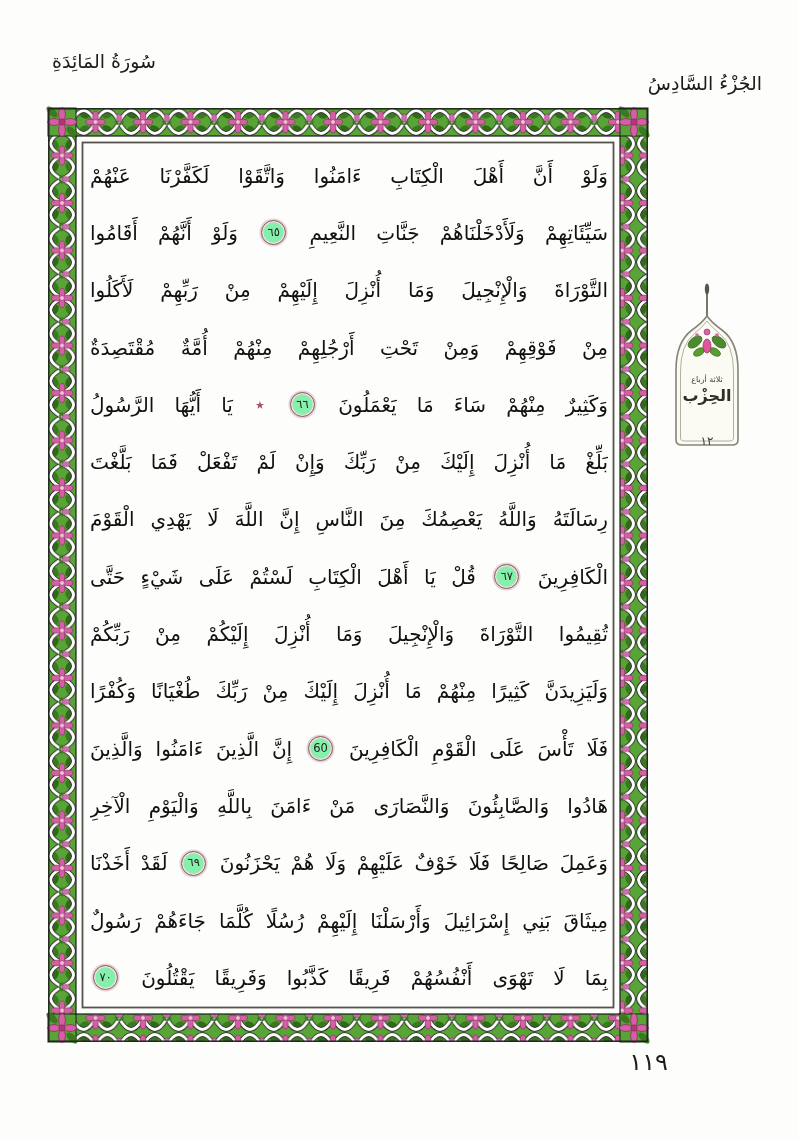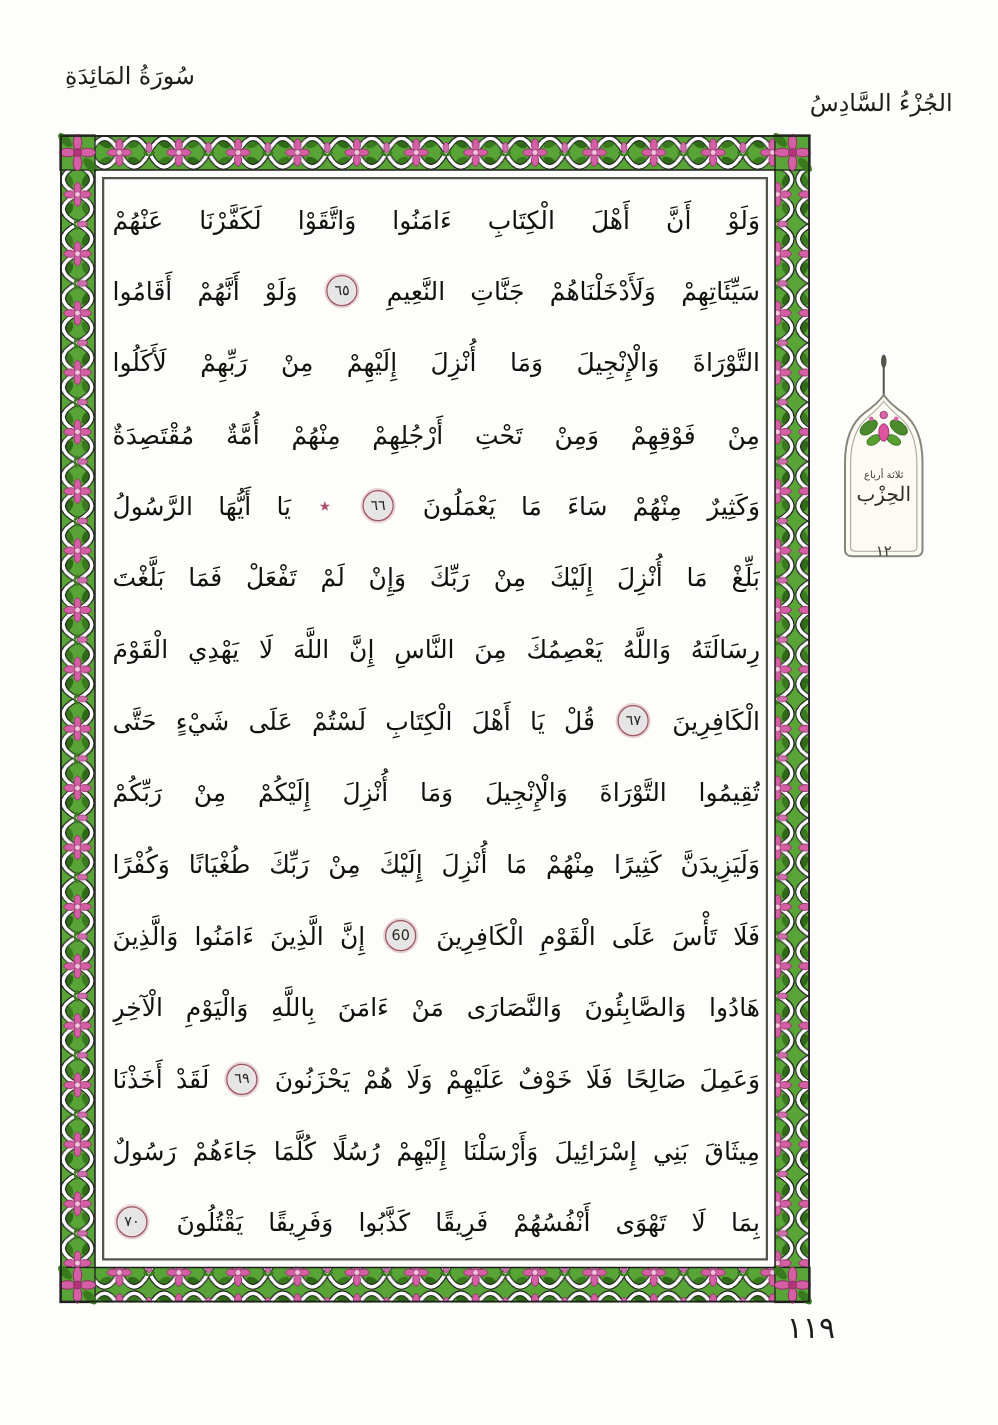--- a/index.html
+++ b/index.html
@@ -23,34 +23,34 @@
     direction:rtl;font-size:20px;line-height:1;color:#111;
   }
   .qline{
     display:flex;flex-direction:row;justify-content:space-between;align-items:center;
     height:57.3px;white-space:nowrap;overflow:hidden;
   }
   .word{display:inline-block;}
   .ayah{
     display:inline-flex;align-items:center;justify-content:center;
     width:23px;height:23px;border-radius:50%;
-    border:1.3px solid #9a5662;background:#e5e5e5;
+    border:1.3px solid #9a5662;background:#86efac;
     box-shadow:0 0 0 1.6px #e7d3d6, inset 0 0 0 1.3px #efe2e4;
     font-size:11.5px;color:#23231f;flex:0 0 auto;margin:0 3px;
   }
   .rub{
     color:#a84f6a;font-size:18px;flex:0 0 auto;margin:0 2px;line-height:1;
   }
 
   
   #medallion{position:absolute;left:666px;top:280px;width:82px;height:168px;}
   #medallion svg{position:absolute;left:0;top:0;}
   .med-txt{position:absolute;width:100%;text-align:center;color:#3c3c34;direction:rtl;}
   #med-small{top:95px;font-size:8px;letter-spacing:0;text-align:center;}
-  #med-title{top:106px;font-size:16px;font-weight:normal;color:#2e2e28;}
+  #med-title{top:106px;font-size:16px;font-weight:bold;color:#2e2e28;}
   #med-num{top:131px;font-size:12px;margin-top:23px;}
 
   #page-number{
     position:absolute;left:68px;top:1048px;width:600px;
     text-align:right;font-size:24px;color:#1d1d1d;
   }
 </style>
 </head>
 <body>
 

